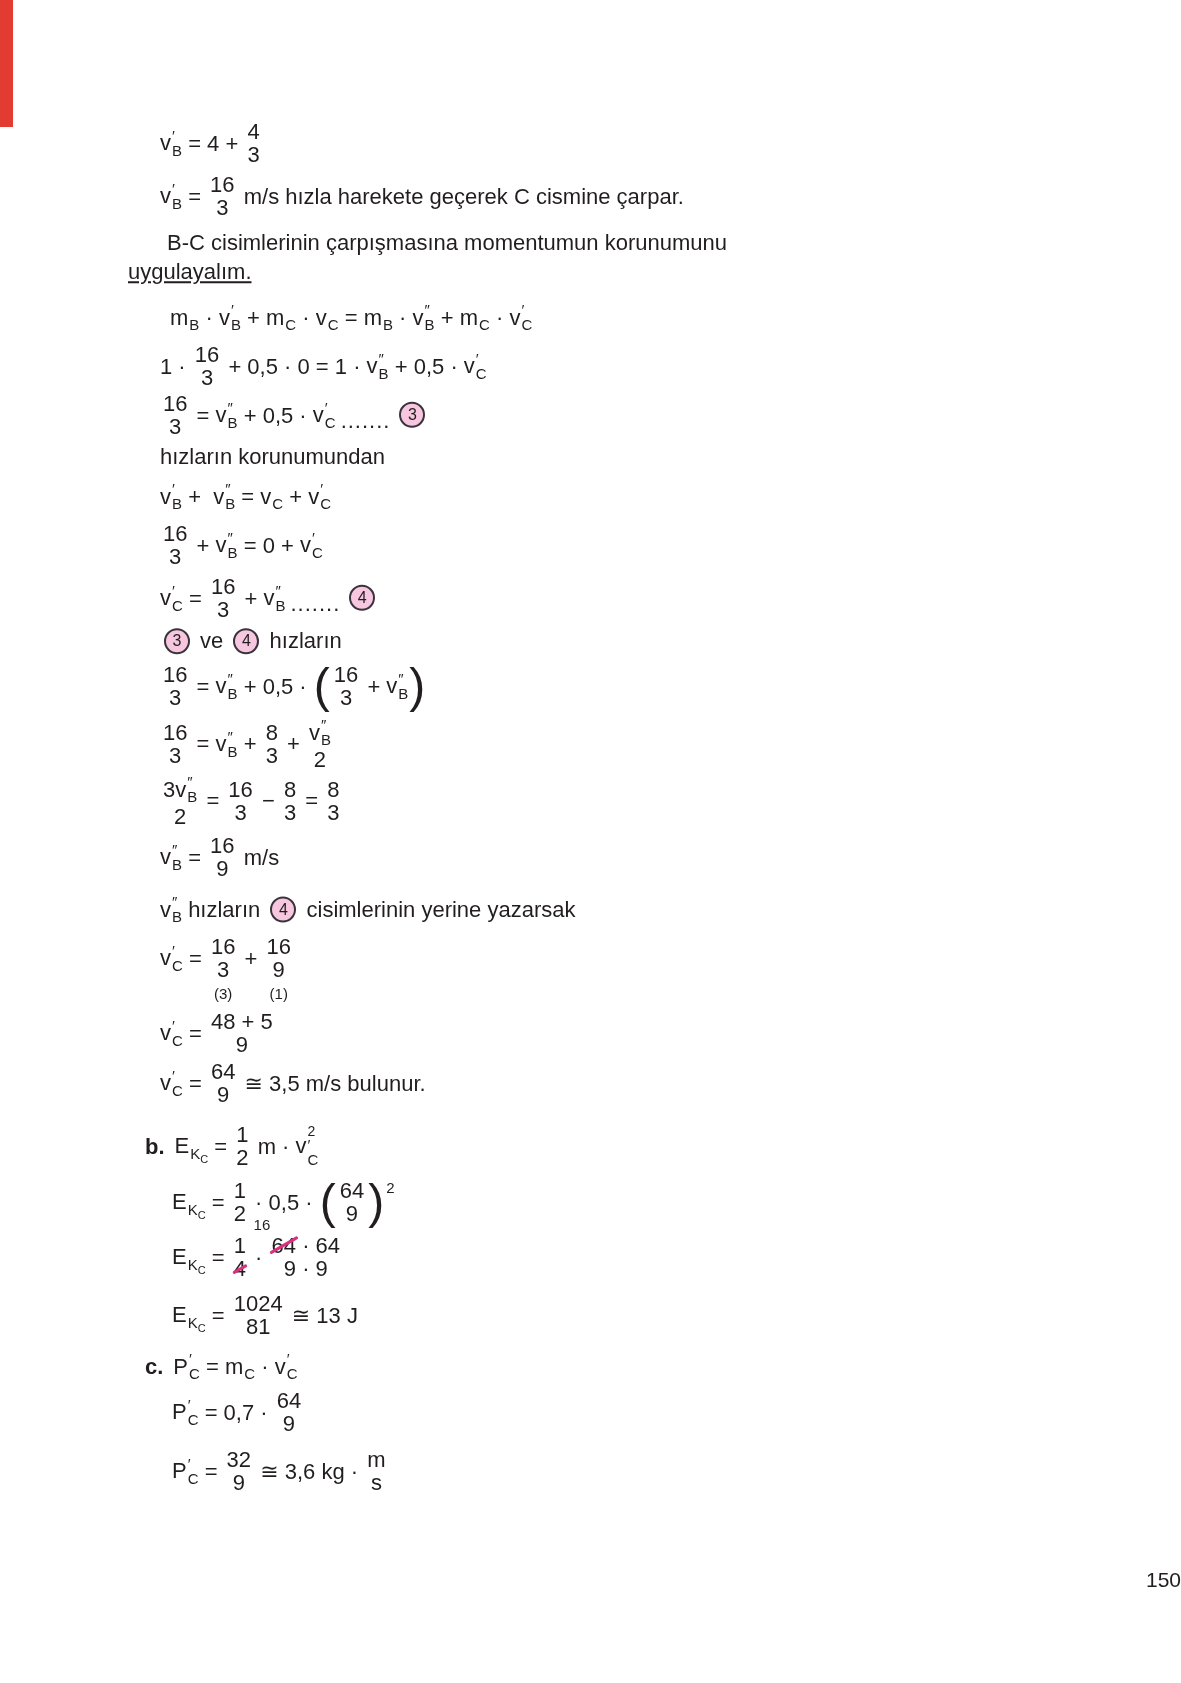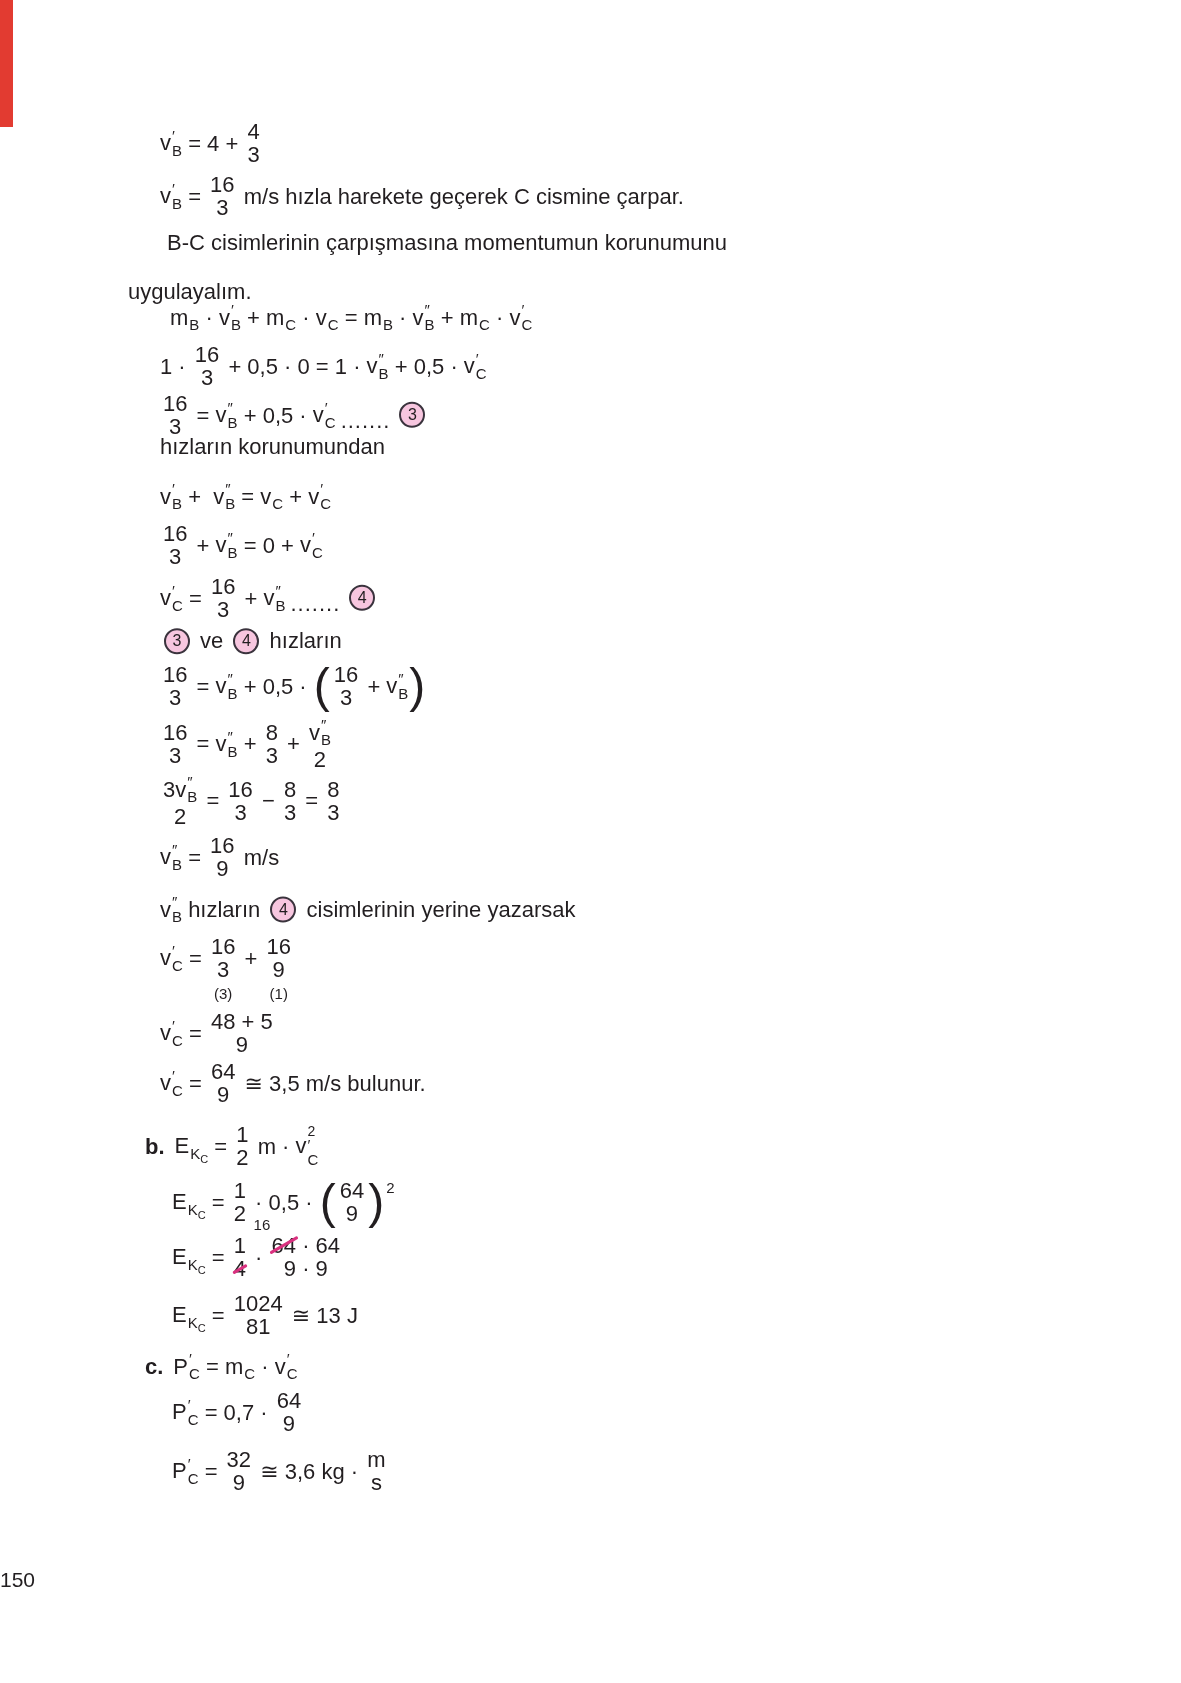--- a/index.html
+++ b/index.html
@@ -35,36 +35,36 @@
         width:26px;height:26px;border-radius:50%;background:#f7c6df;
         border:2px solid #3a333d;font-size:16px;margin:0 4px;box-sizing:border-box;}
   .dots{transform:translateY(5px);margin:0 5px;letter-spacing:1px;}
   .bigp{font-size:48px;font-weight:400;line-height:.85;margin:0 1px;}
   .pexp{font-size:15px;align-self:flex-start;margin-left:1px;}
   
   .st{position:relative;display:inline-block;}
   .sl{position:absolute;left:-15%;top:45%;width:130%;height:3px;background:#d9317f;
       transform:rotate(-30deg);border-radius:2px;}
   .snote{position:absolute;left:-18px;top:-17px;font-size:15px;color:#221e20;white-space:nowrap;}
-  .pagenum{position:absolute;left:0;right:0;top:1568px;text-align:left;font-size:21px;}
+  .pagenum{position:absolute;left:0;right:0;top:1568px;text-align:right;font-size:21px;}
 </style>
 </head>
 <body>
 
 <div class="page">
   <div class="red-tab"></div>
   <div id="content">
       <div class="line" style="left: 160px; top: 143px;"><span class="vwrap"><span class="vbase">v</span><span class="vstk"><span class="vp">′</span><span class="vs"><span>B</span></span></span></span><span class="txt"> = 4 + </span><span class="frac"><span class="fn">4</span><span class="fd">3</span></span></div>
       <div class="line" style="left: 160px; top: 196px;"><span class="vwrap"><span class="vbase">v</span><span class="vstk"><span class="vp">′</span><span class="vs"><span>B</span></span></span></span><span class="txt"> = </span><span class="frac"><span class="fn">16</span><span class="fd">3</span></span><span class="txt"> m/s hızla harekete geçerek C cismine çarpar.</span></div>
       <div class="line" style="left: 167px; top: 243px;"><span class="txt">B-C cisimlerinin çarpışmasına momentumun korunumunu</span></div>
-      <div class="line" style="left: 128px; top: 292px;"><span class="txt">uygulayalım.</span></div>
+      <div class="line" style="left: 128px; top: 272px; text-decoration: underline;"><span class="txt">uygulayalım.</span></div>
       <div class="line" style="left: 170px; top: 317px;"><span class="vwrap"><span class="vbase">m</span><span class="vstk"><span class="vsp"></span><span class="vs"><span>B</span></span></span></span><span class="txt"> · </span><span class="vwrap"><span class="vbase">v</span><span class="vstk"><span class="vp">′</span><span class="vs"><span>B</span></span></span></span><span class="txt"> + </span><span class="vwrap"><span class="vbase">m</span><span class="vstk"><span class="vsp"></span><span class="vs"><span>C</span></span></span></span><span class="txt"> · </span><span class="vwrap"><span class="vbase">v</span><span class="vstk"><span class="vsp"></span><span class="vs"><span>C</span></span></span></span><span class="txt"> = </span><span class="vwrap"><span class="vbase">m</span><span class="vstk"><span class="vsp"></span><span class="vs"><span>B</span></span></span></span><span class="txt"> · </span><span class="vwrap"><span class="vbase">v</span><span class="vstk"><span class="vp">″</span><span class="vs"><span>B</span></span></span></span><span class="txt"> + </span><span class="vwrap"><span class="vbase">m</span><span class="vstk"><span class="vsp"></span><span class="vs"><span>C</span></span></span></span><span class="txt"> · </span><span class="vwrap"><span class="vbase">v</span><span class="vstk"><span class="vp">′</span><span class="vs"><span>C</span></span></span></span></div>
       <div class="line" style="left: 160px; top: 366px;"><span class="txt">1 · </span><span class="frac"><span class="fn">16</span><span class="fd">3</span></span><span class="txt"> + 0,5 · 0 = 1 · </span><span class="vwrap"><span class="vbase">v</span><span class="vstk"><span class="vp">″</span><span class="vs"><span>B</span></span></span></span><span class="txt"> + 0,5 · </span><span class="vwrap"><span class="vbase">v</span><span class="vstk"><span class="vp">′</span><span class="vs"><span>C</span></span></span></span></div>
       <div class="line" style="left: 160px; top: 415px;"><span class="frac"><span class="fn">16</span><span class="fd">3</span></span><span class="txt"> = </span><span class="vwrap"><span class="vbase">v</span><span class="vstk"><span class="vp">″</span><span class="vs"><span>B</span></span></span></span><span class="txt"> + 0,5 · </span><span class="vwrap"><span class="vbase">v</span><span class="vstk"><span class="vp">′</span><span class="vs"><span>C</span></span></span></span><span class="dots">.......</span><span class="circ">3</span></div>
-      <div class="line" style="left: 160px; top: 447px;"><span class="txt">hızların korunumundan</span></div>
+      <div class="line" style="left: 160px; top: 457px;"><span class="txt">hızların korunumundan</span></div>
       <div class="line" style="left: 160px; top: 496px;"><span class="vwrap"><span class="vbase">v</span><span class="vstk"><span class="vp">′</span><span class="vs"><span>B</span></span></span></span><span class="txt"> +  </span><span class="vwrap"><span class="vbase">v</span><span class="vstk"><span class="vp">″</span><span class="vs"><span>B</span></span></span></span><span class="txt"> = </span><span class="vwrap"><span class="vbase">v</span><span class="vstk"><span class="vsp"></span><span class="vs"><span>C</span></span></span></span><span class="txt"> + </span><span class="vwrap"><span class="vbase">v</span><span class="vstk"><span class="vp">′</span><span class="vs"><span>C</span></span></span></span></div>
       <div class="line" style="left: 160px; top: 545px;"><span class="frac"><span class="fn">16</span><span class="fd">3</span></span><span class="txt"> + </span><span class="vwrap"><span class="vbase">v</span><span class="vstk"><span class="vp">″</span><span class="vs"><span>B</span></span></span></span><span class="txt"> = 0 + </span><span class="vwrap"><span class="vbase">v</span><span class="vstk"><span class="vp">′</span><span class="vs"><span>C</span></span></span></span></div>
       <div class="line" style="left: 160px; top: 598px;"><span class="vwrap"><span class="vbase">v</span><span class="vstk"><span class="vp">′</span><span class="vs"><span>C</span></span></span></span><span class="txt"> = </span><span class="frac"><span class="fn">16</span><span class="fd">3</span></span><span class="txt"> + </span><span class="vwrap"><span class="vbase">v</span><span class="vstk"><span class="vp">″</span><span class="vs"><span>B</span></span></span></span><span class="dots">.......</span><span class="circ">4</span></div>
       <div class="line" style="left: 160px; top: 641px;"><span class="circ">3</span><span class="txt"> ve </span><span class="circ">4</span><span class="txt"> hızların</span></div>
       <div class="line" style="left: 160px; top: 686px;"><span class="frac"><span class="fn">16</span><span class="fd">3</span></span><span class="txt"> = </span><span class="vwrap"><span class="vbase">v</span><span class="vstk"><span class="vp">″</span><span class="vs"><span>B</span></span></span></span><span class="txt"> + 0,5 · </span><span class="bigp">(</span><span class="frac"><span class="fn">16</span><span class="fd">3</span></span><span class="txt"> + </span><span class="vwrap"><span class="vbase">v</span><span class="vstk"><span class="vp">″</span><span class="vs"><span>B</span></span></span></span><span class="bigp">)</span></div>
       <div class="line" style="left: 160px; top: 744px;"><span class="frac"><span class="fn">16</span><span class="fd">3</span></span><span class="txt"> = </span><span class="vwrap"><span class="vbase">v</span><span class="vstk"><span class="vp">″</span><span class="vs"><span>B</span></span></span></span><span class="txt"> + </span><span class="frac"><span class="fn">8</span><span class="fd">3</span></span><span class="txt"> + </span><span class="frac"><span class="fn"><span class="vwrap"><span class="vbase">v</span><span class="vstk"><span class="vp">″</span><span class="vs"><span>B</span></span></span></span></span><span class="fd">2</span></span></div>
       <div class="line" style="left: 160px; top: 801px;"><span class="frac"><span class="fn"><span class="txt">3</span><span class="vwrap"><span class="vbase">v</span><span class="vstk"><span class="vp">″</span><span class="vs"><span>B</span></span></span></span></span><span class="fd">2</span></span><span class="txt"> = </span><span class="frac"><span class="fn">16</span><span class="fd">3</span></span><span class="txt"> − </span><span class="frac"><span class="fn">8</span><span class="fd">3</span></span><span class="txt"> = </span><span class="frac"><span class="fn">8</span><span class="fd">3</span></span></div>
       <div class="line" style="left: 160px; top: 857px;"><span class="vwrap"><span class="vbase">v</span><span class="vstk"><span class="vp">″</span><span class="vs"><span>B</span></span></span></span><span class="txt"> = </span><span class="frac"><span class="fn">16</span><span class="fd">9</span></span><span class="txt"> m/s</span></div>
       <div class="line" style="left: 160px; top: 909px;"><span class="vwrap"><span class="vbase">v</span><span class="vstk"><span class="vp">″</span><span class="vs"><span>B</span></span></span></span><span class="txt"> hızların </span><span class="circ">4</span><span class="txt"> cisimlerinin yerine yazarsak</span></div>
       <div class="line" style="left: 160px; top: 958px;"><span class="vwrap"><span class="vbase">v</span><span class="vstk"><span class="vp">′</span><span class="vs"><span>C</span></span></span></span><span class="txt"> = </span><span class="frac"><span class="fn">16</span><span class="fd">3</span><span class="fbn">(3)</span></span><span class="txt"> + </span><span class="frac"><span class="fn">16</span><span class="fd">9</span><span class="fbn">(1)</span></span></div>

